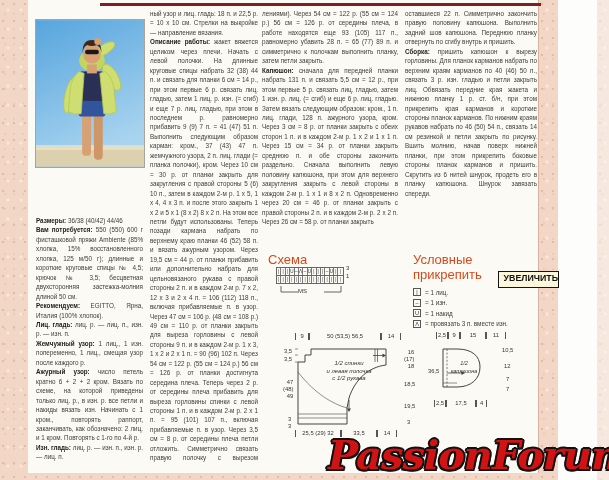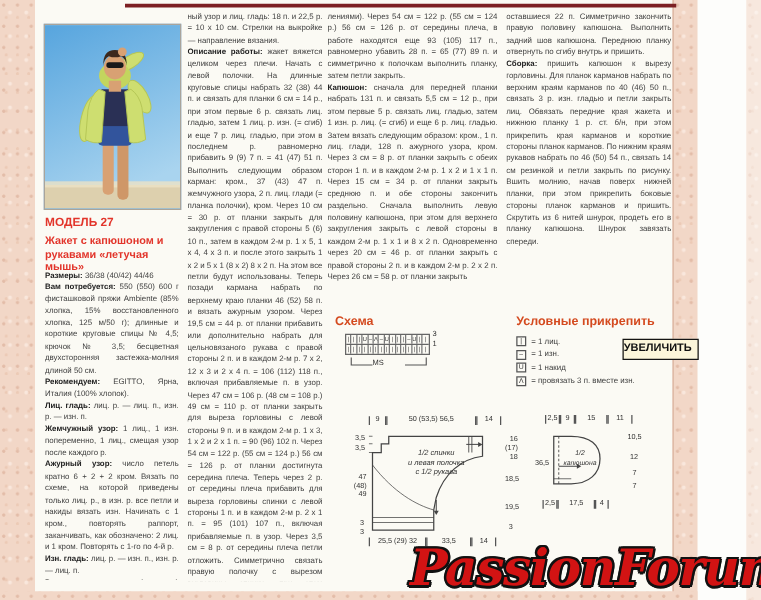--- a/index.html
+++ b/index.html
@@ -33,21 +33,21 @@
   .col{position:absolute;font-size:6.3px;line-height:9.45px;text-align:justify;overflow:hidden;}
   .col p{margin:0;}
   .col b{color:#1c1c1c;}
   .col1{left:36px;top:216px;width:107px;height:248px;}
   .col2{left:150px;top:9px;width:108px;height:456px;}
   .col3{left:262px;top:9px;width:136px;height:240px;}
   .col4{left:405px;top:9px;width:132px;height:240px;}
 
   
   .schema{position:absolute;left:268px;top:252px;width:130px;}
-  .sec-title{color:#d44a1f;font-weight:bold;font-size:10px;}
+  .sec-title{color:#d44a1f;font-weight:normal;font-size:13px;}
   .sgrid{position:absolute;left:8px;top:15px;border:0.8px solid #666;}
   .srow{display:flex;}
   .srow + .srow{border-top:0.8px solid #666;}
   .scell{width:4.4px;height:7px;border-right:0.7px solid #777;font-size:4.6px;line-height:7px;
          text-align:center;color:#333;overflow:hidden;}
   .scell:last-child{border-right:none;}
   .srow-label{position:absolute;left:78px;font-size:6px;color:#333;}
   .sbracket{position:absolute;left:10px;top:33px;}
   .ms-text{position:absolute;left:30px;top:36px;font-size:6px;color:#333;}
 
@@ -65,21 +65,21 @@
   .mrow{position:absolute;display:flex;height:7px;line-height:6.5px;}
   .mseg{display:inline-block;border-left:0.8px solid #555;border-right:0.8px solid #555;
         text-align:center;height:7px;white-space:nowrap;overflow:visible;}
   .dlabel{position:absolute;font-style:italic;font-size:6px;line-height:7.5px;text-align:center;
           white-space:pre-line;color:#333;}
   .mnum{position:absolute;white-space:pre-line;text-align:right;line-height:7px;}
 
   
   .zoom-btn{position:absolute;left:498px;top:271px;width:61px;height:17px;background:#fcf6da;
             border:1.6px solid #141414;color:#111;font-weight:bold;font-size:8.8px;line-height:13px;
-            text-align:left;white-space:nowrap;overflow:hidden;z-index:6;cursor:pointer;}
+            text-align:right;white-space:nowrap;overflow:hidden;z-index:6;cursor:pointer;}
 
   
   .watermark{position:absolute;left:328px;top:431px;z-index:5;
     font-family:"DejaVu Serif",serif;font-style:italic;font-weight:bold;font-size:40px;
     color:#d21313;letter-spacing:-1px;white-space:nowrap;
     text-shadow:2px 0 #111,-2px 0 #111,0 2px #111,0 -2px #111,
                 1.5px 1.5px #111,-1.5px 1.5px #111,1.5px -1.5px #111,-1.5px -1.5px #111;}
 </style>
 </head>
 <body>
@@ -116,24 +116,20 @@
       <path d="M70,52 q7,5 9,15 l3,26 q-7,4 -13,2 l-4,-41 z" fill="#cede70" stroke="#b5c656" stroke-width="0.8"></path>
       <ellipse cx="57" cy="41" rx="13" ry="11" fill="#c3d55e"></ellipse>
       <rect x="52" y="45" width="10" height="9" fill="#d8a173"></rect>
       <ellipse cx="57" cy="34" rx="9" ry="10" fill="#d8a173"></ellipse>
       <path d="M47.5,33 q-0.5,-13 9.5,-13 q10,0 9.5,13 q-0.5,-6 -4.5,-8 q-5,2 -10,0 q-4,2 -4.5,8 z" fill="#3c281c"></path>
       <rect x="50" y="30" width="14" height="4.6" rx="2.2" fill="#191919"></rect>
       <circle cx="63" cy="21.5" r="3.6" fill="#d8a173"></circle>
     </svg>
   </figure>
 
-  <div class="model-head">
-    <div class="model-id">МОДЕЛЬ 27</div>
-    <div class="model-title">Жакет с капюшоном и рукавами «летучая мышь»</div>
-  </div>
 
   <div class="col col1">
     <p><b>Размеры:</b> <span>36/38 (40/42) 44/46</span></p>
     <p><b>Вам потребуется:</b> <span>550 (550) 600 г фисташковой пряжи Ambiente (85% хлопка, 15% восстановленного хлопка, 125 м/50 г); длинные и короткие круговые спицы № 4,5; крючок № 3,5; бесцветная двухсторонняя застежка-молния длиной 50 см.</span></p>
     <p><b>Рекомендуем:</b> <span>EGITTO, Ярна, Италия (100% хлопок).</span></p>
     <p><b>Лиц. гладь:</b> <span>лиц. р. — лиц. п., изн. р. — изн. п.</span></p>
     <p><b>Жемчужный узор:</b> <span>1 лиц., 1 изн. попеременно, 1 лиц., смещая узор после каждого р.</span></p>
     <p><b>Ажурный узор:</b> <span>число петель кратно 6 + 2 + 2 кром. Вязать по схеме, на которой приведены только лиц. р., в изн. р. все петли и накиды вязать изн. Начинать с 1 кром., повторять раппорт, заканчивать, как обозначено: 2 лиц. и 1 кром. Повторять с 1-го по 4-й р.</span></p>
     <p><b>Изн. гладь:</b> <span>лиц. р. — изн. п., изн. р. — лиц. п.</span></p>
     <p><b>Резинка:</b> <span>попеременно 1 лиц., 1 изн.</span></p>

